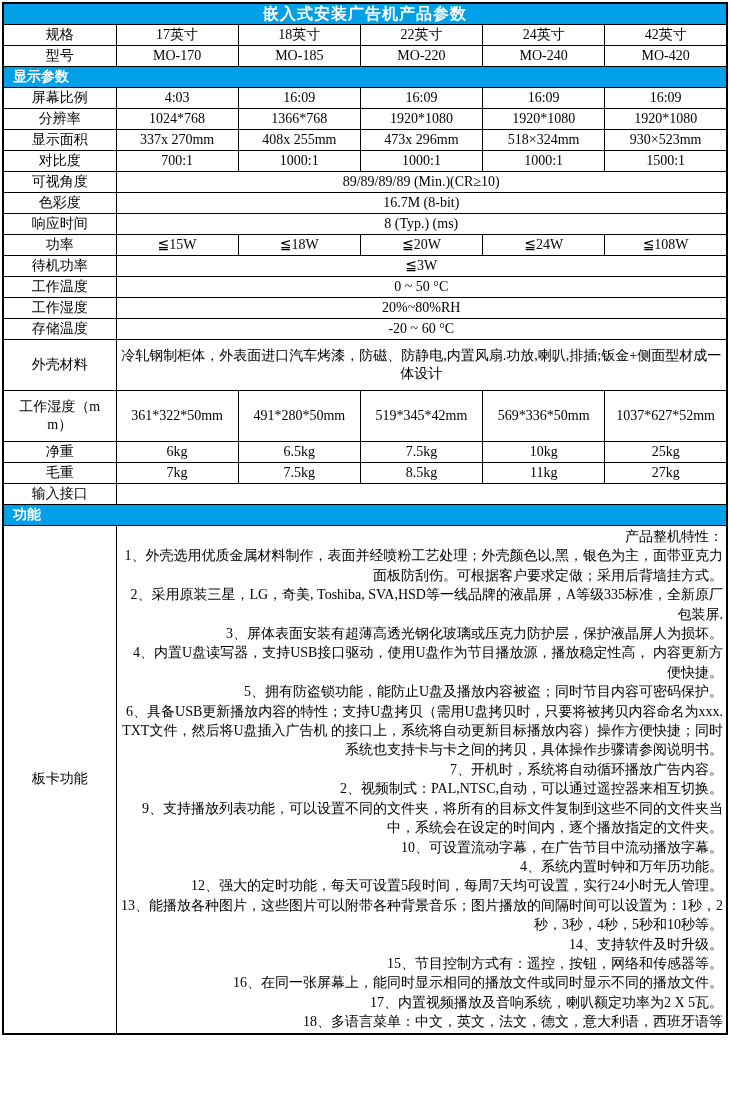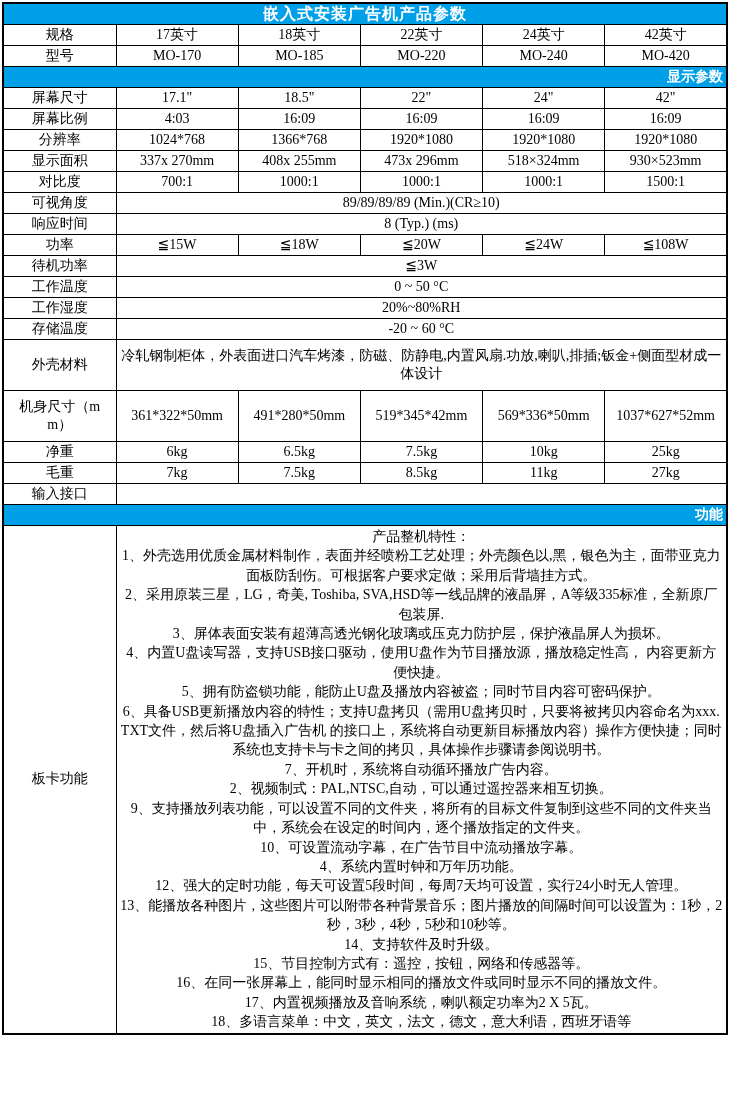--- a/index.html
+++ b/index.html
@@ -31,39 +31,40 @@
     color:#fff;
     font-weight:bold;
     font-size:16px;
     height:18px;
     letter-spacing:1px;
   }
   tr.row-section td {
     background:var(--hdr-blue);
     color:#fff;
     font-weight:bold;
-    text-align:right;
-    padding-left:2px;
+    text-align:left;
+    padding-left:9px;
     height:17px;
   }
   td.row-label {
     text-align:left;
     padding-left:5px;
   }
   tr.row-spec td, tr.row-merged td { height:18px; }
   tr.row-tall td { height:48px; }
   td.left { text-align:left; padding-left:6px; }
   td.feature-cell {
     text-align:left;
     vertical-align:top;
     padding:3px 6px 3px 5px;
   }
   td.feature-cell div {
     line-height:19.4px;
     font-size:14px;
+    text-align:right;
   }
 </style>
 </head>
 <body>
 
 <div class="page">
   <table class="spec">
     <colgroup>
       <col style="width:113px">
       <col>
@@ -89,28 +90,20 @@
           <td>MO-170</td>
           <td>MO-185</td>
           <td>MO-220</td>
           <td>MO-240</td>
           <td>MO-420</td>
         </tr>
         <tr class="row-section">
           <td colspan="6">显示参数</td>
         </tr>
         <tr class="row-spec">
-          <td class="row-label">屏幕尺寸</td>
-          <td>17.1"</td>
-          <td>18.5"</td>
-          <td>22"</td>
-          <td>24"</td>
-          <td>42"</td>
-        </tr>
-        <tr class="row-spec">
           <td class="row-label">屏幕比例</td>
           <td>4:03</td>
           <td>16:09</td>
           <td>16:09</td>
           <td>16:09</td>
           <td>16:09</td>
         </tr>
         <tr class="row-spec">
           <td class="row-label">分辨率</td>
           <td>1024*768</td>
@@ -133,20 +126,24 @@
           <td>1000:1</td>
           <td>1000:1</td>
           <td>1000:1</td>
           <td>1500:1</td>
         </tr>
         <tr class="row-merged">
           <td class="row-label">可视角度</td>
           <td colspan="5">89/89/89/89 (Min.)(CR≥10)</td>
         </tr>
         <tr class="row-merged">
+          <td class="row-label">色彩度</td>
+          <td colspan="5">16.7M (8-bit)</td>
+        </tr>
+        <tr class="row-merged">
           <td class="row-label">响应时间</td>
           <td colspan="5">8 (Typ.) (ms)</td>
         </tr>
         <tr class="row-spec">
           <td class="row-label">功率</td>
           <td>≦15W</td>
           <td>≦18W</td>
           <td>≦20W</td>
           <td>≦24W</td>
           <td>≦108W</td>
@@ -165,21 +162,21 @@
         </tr>
         <tr class="row-merged">
           <td class="row-label">存储温度</td>
           <td colspan="5">-20 ~ 60 °C</td>
         </tr>
         <tr class="row-merged row-tall">
           <td class="row-label">外壳材料</td>
           <td colspan="5" class="left">冷轧钢制柜体，外表面进口汽车烤漆，防磁、防静电,内置风扇.功放,喇叭,排插;钣金+侧面型材成一体设计</td>
         </tr>
         <tr class="row-spec row-tall">
-          <td class="row-label">机身尺寸（mm）</td>
+          <td class="row-label">工作湿度（mm）</td>
           <td>361*322*50mm</td>
           <td>491*280*50mm</td>
           <td>519*345*42mm</td>
           <td>569*336*50mm</td>
           <td>1037*627*52mm</td>
         </tr>
         <tr class="row-spec">
           <td class="row-label">净重</td>
           <td>6kg</td>
           <td>6.5kg</td>

